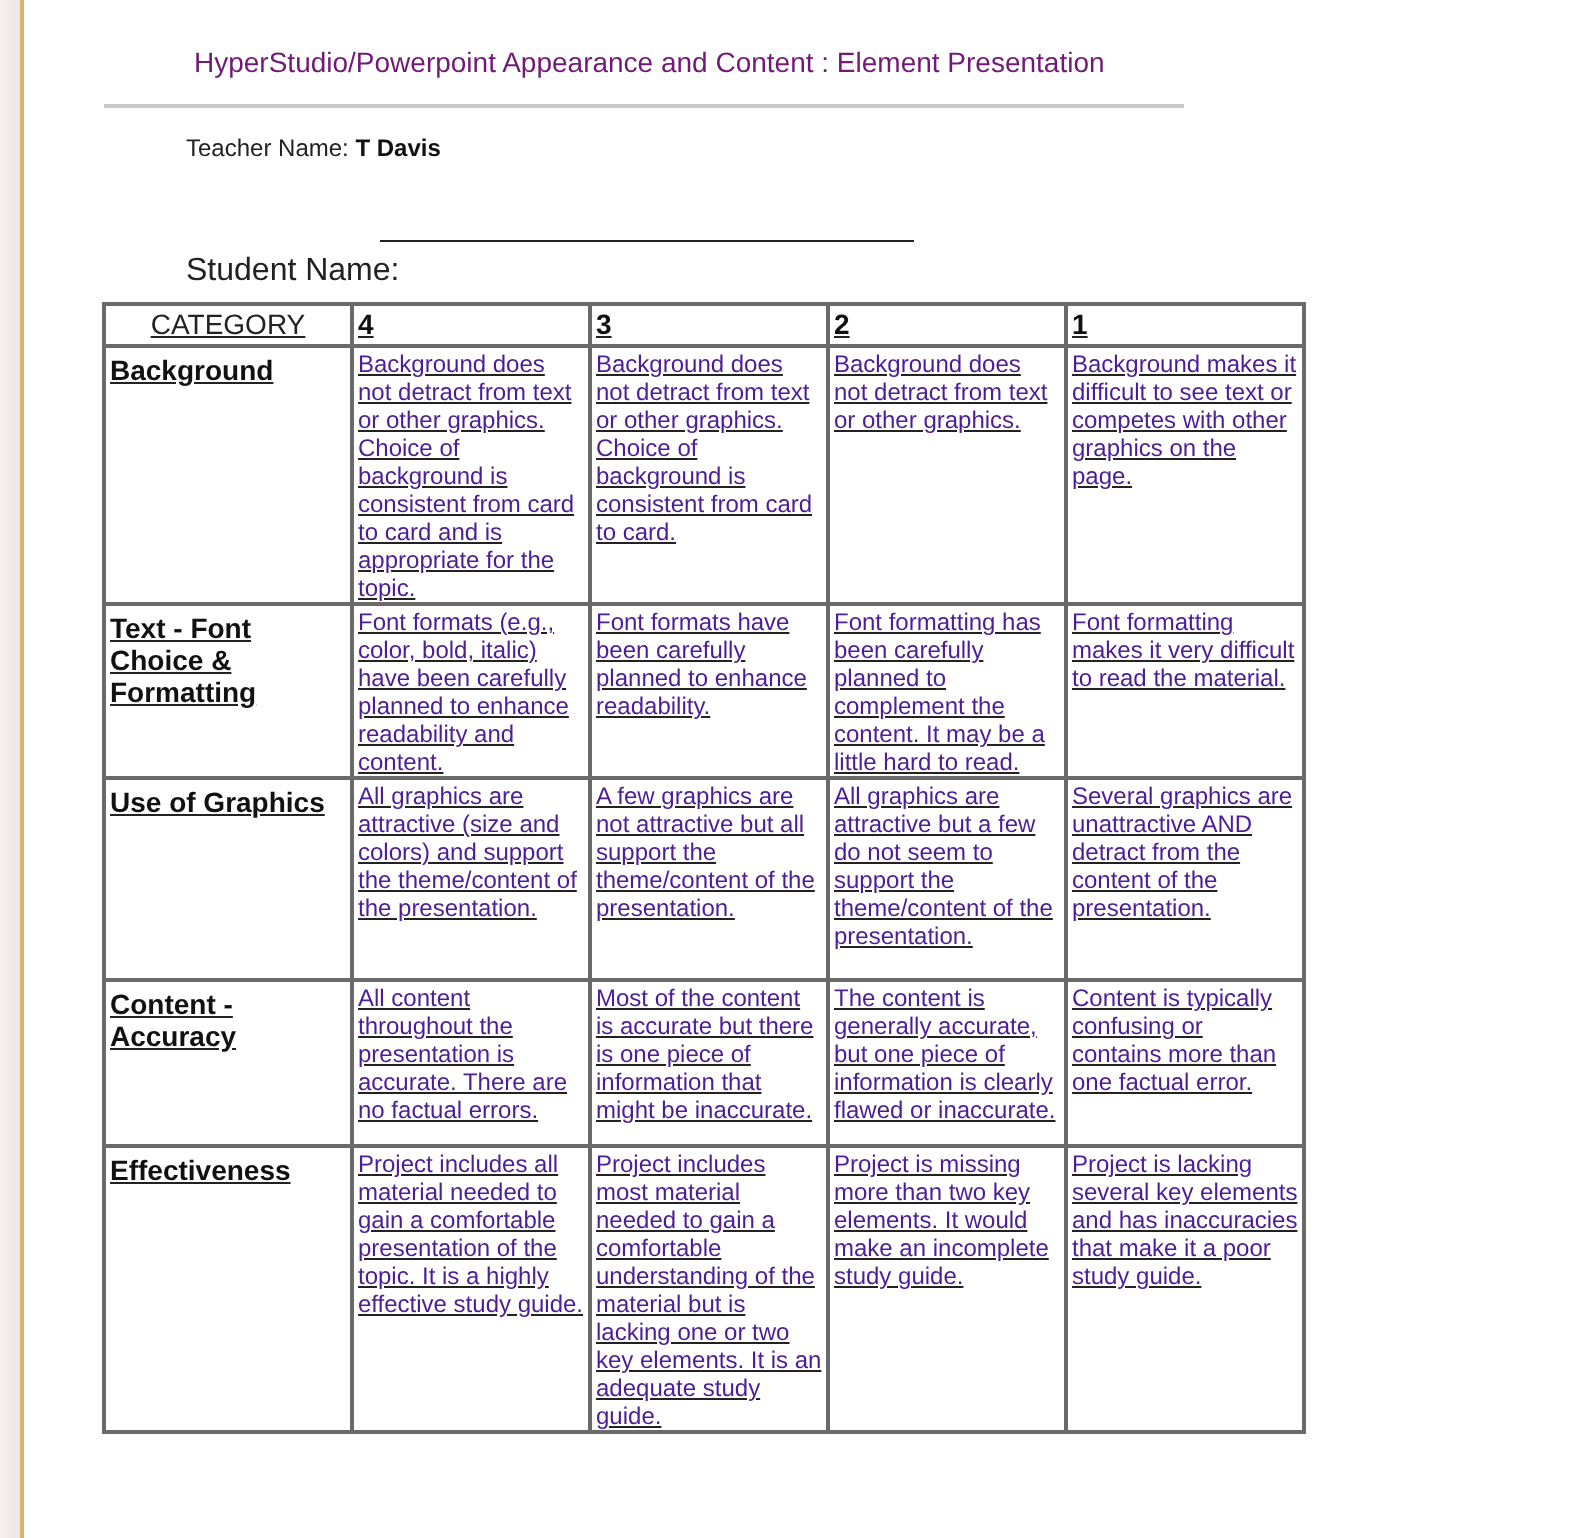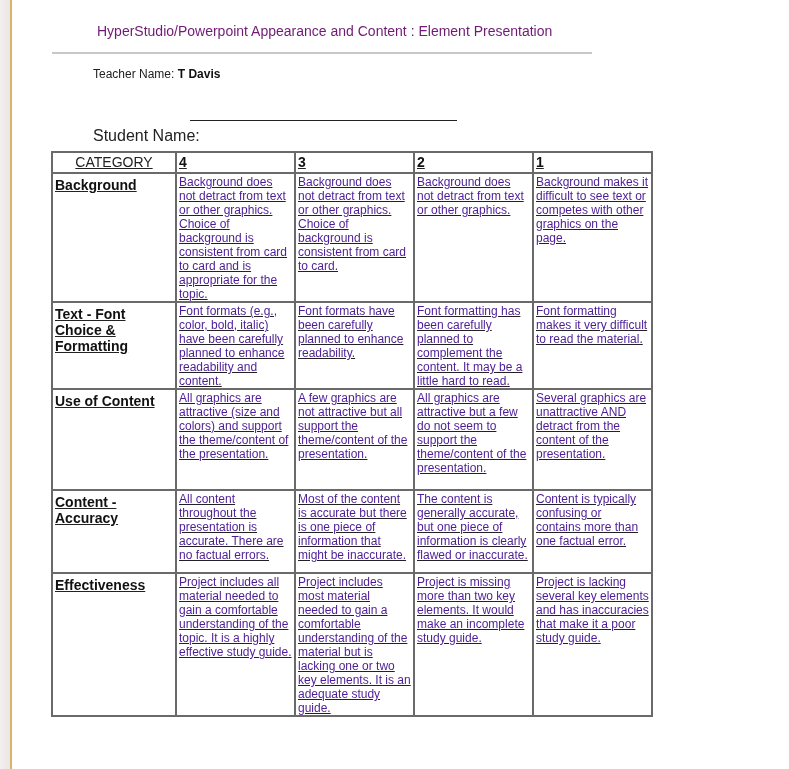--- a/index.html
+++ b/index.html
@@ -150,34 +150,34 @@
       <td>Background makes it difficult to see text or competes with other graphics on the page.</td>
     </tr>
     <tr class="r2">
       <td class="cat">Text - Font Choice &amp; Formatting</td>
       <td>Font formats (e.g., color, bold, italic) have been carefully planned to enhance readability and content.</td>
       <td>Font formats have been carefully planned to enhance readability.</td>
       <td>Font formatting has been carefully planned to complement the content. It may be a little hard to read.</td>
       <td>Font formatting makes it very difficult to read the material.</td>
     </tr>
     <tr class="r3">
-      <td class="cat">Use of Content</td>
+      <td class="cat">Use of Graphics</td>
       <td>All graphics are attractive (size and colors) and support the theme/content of the presentation.</td>
       <td>A few graphics are not attractive but all support the theme/content of the presentation.</td>
       <td>All graphics are attractive but a few do not seem to support the theme/content of the presentation.</td>
       <td>Several graphics are unattractive AND detract from the content of the presentation.</td>
     </tr>
     <tr class="r4">
       <td class="cat">Content - Accuracy</td>
       <td>All content throughout the presentation is accurate. There are no factual errors.</td>
       <td>Most of the content is accurate but there is one piece of information that might be inaccurate.</td>
       <td>The content is generally accurate, but one piece of information is clearly flawed or inaccurate.</td>
       <td>Content is typically confusing or contains more than one factual error.</td>
     </tr>
     <tr class="r5">
       <td class="cat">Effectiveness</td>
-      <td>Project includes all material needed to gain a comfortable understanding of the topic. It is a highly effective study guide.</td>
+      <td>Project includes all material needed to gain a comfortable presentation of the topic. It is a highly effective study guide.</td>
       <td>Project includes most material needed to gain a comfortable understanding of the material but is lacking one or two key elements. It is an adequate study guide.</td>
       <td>Project is missing more than two key elements. It would make an incomplete study guide.</td>
       <td>Project is lacking several key elements and has inaccuracies that make it a poor study guide.</td>
     </tr>
   </tbody>
 </table>
 
 </body></html>

